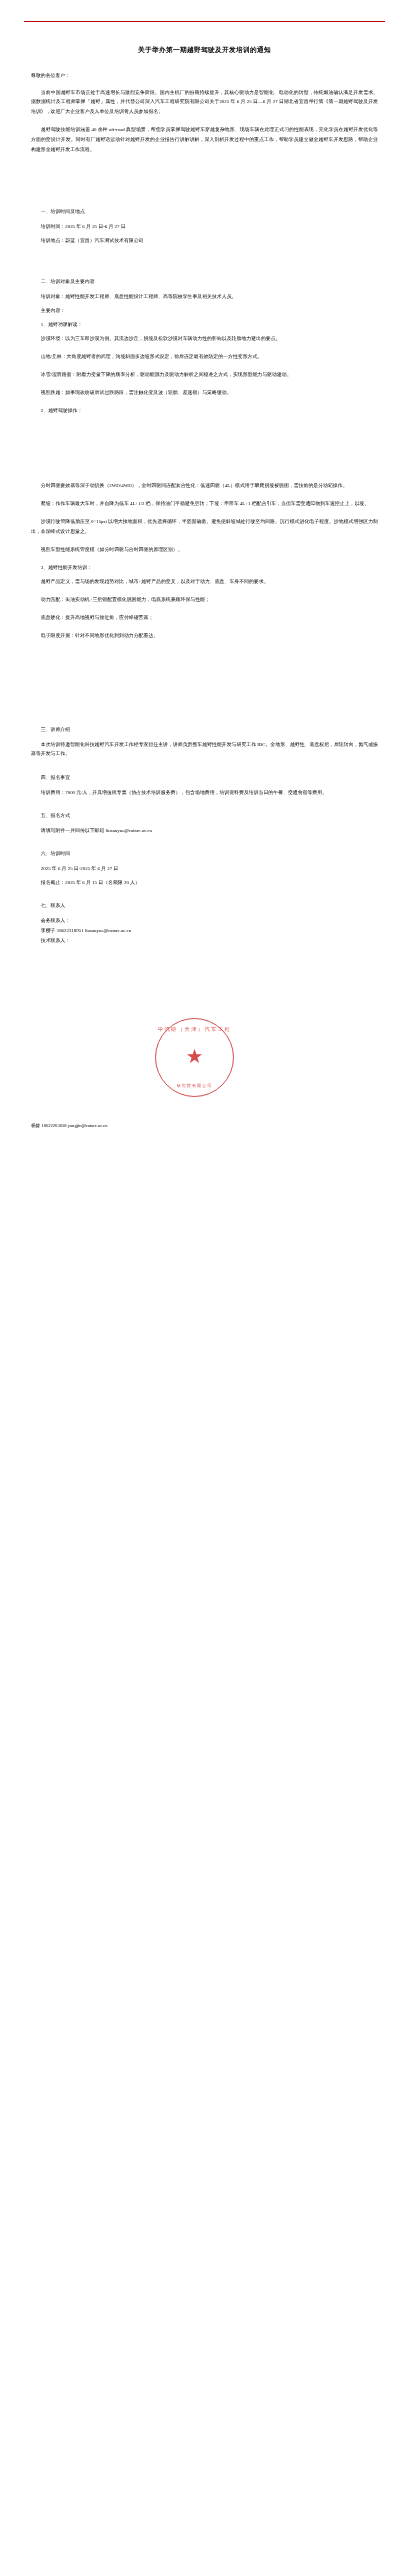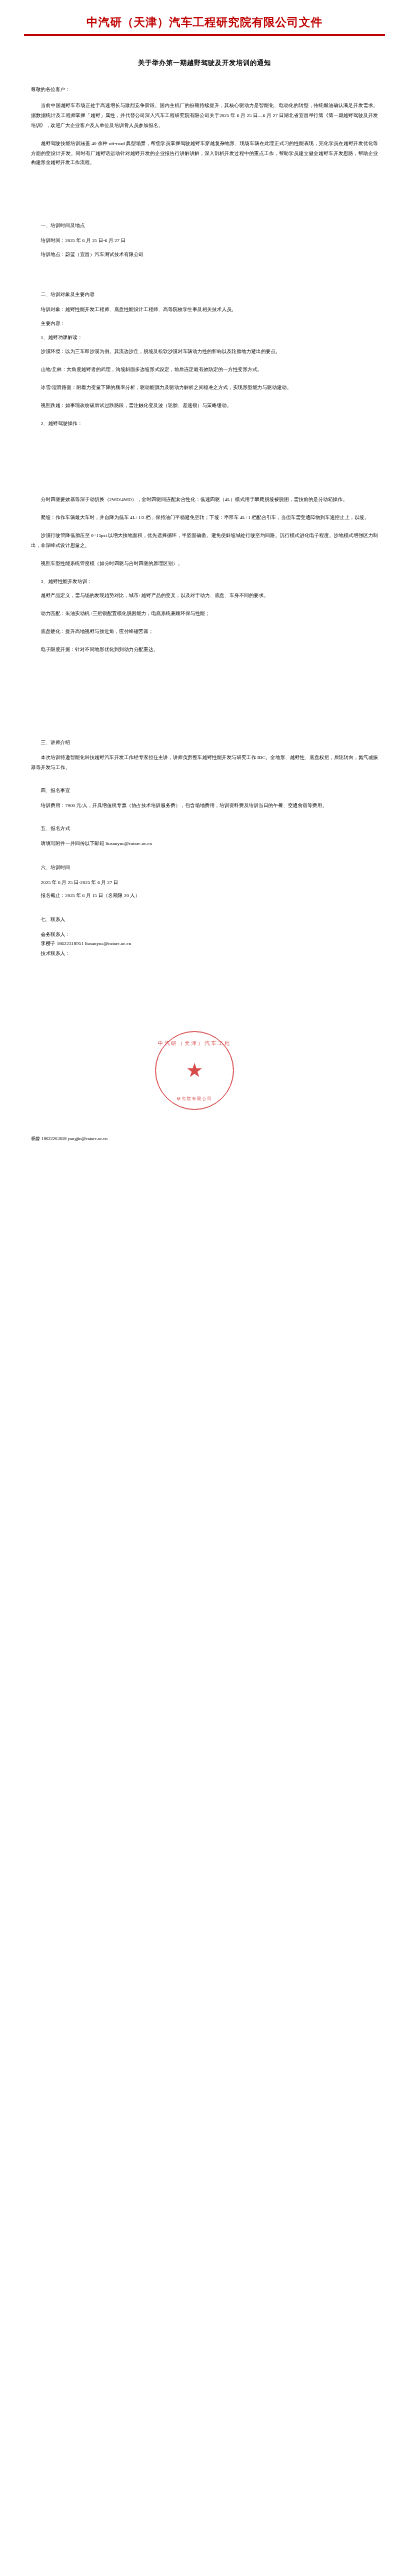--- a/index.html
+++ b/index.html
@@ -133,21 +133,20 @@
     padding: 0 31px;
     margin-top: 5.2px;
   }
 </style>
 </head>
 <body>
 
 <div class="page">
 
   <div class="masthead">
-    <div class="masthead-title">中汽研（天津）汽车工程研究院有限公司文件</div>
     <div class="masthead-rule"></div>
   </div>
 
   <div class="content">
 
     <div class="doc-title">关于举办第一期越野驾驶及开发培训的通知</div>
 
     <div class="salutation">尊敬的各位客户：</div>
 
     <p class="para">当前中国越野车市场正处于高速增长与激烈竞争阶段。国内主机厂的份额持续提升，其核心驱动力是智能化、电动化的转型，传统燃油确认满足开发需求。据数据统计及工程师掌握「越野」属性，并代替公司深入汽车工程研究院有限公司关于2025 年 6 月 25 日—6 月 27 日湖北省宜昌举行第《第一期越野驾驶及开发培训》，欢迎广大企业客户及人单位及培训骨人员参加报名。</p>

